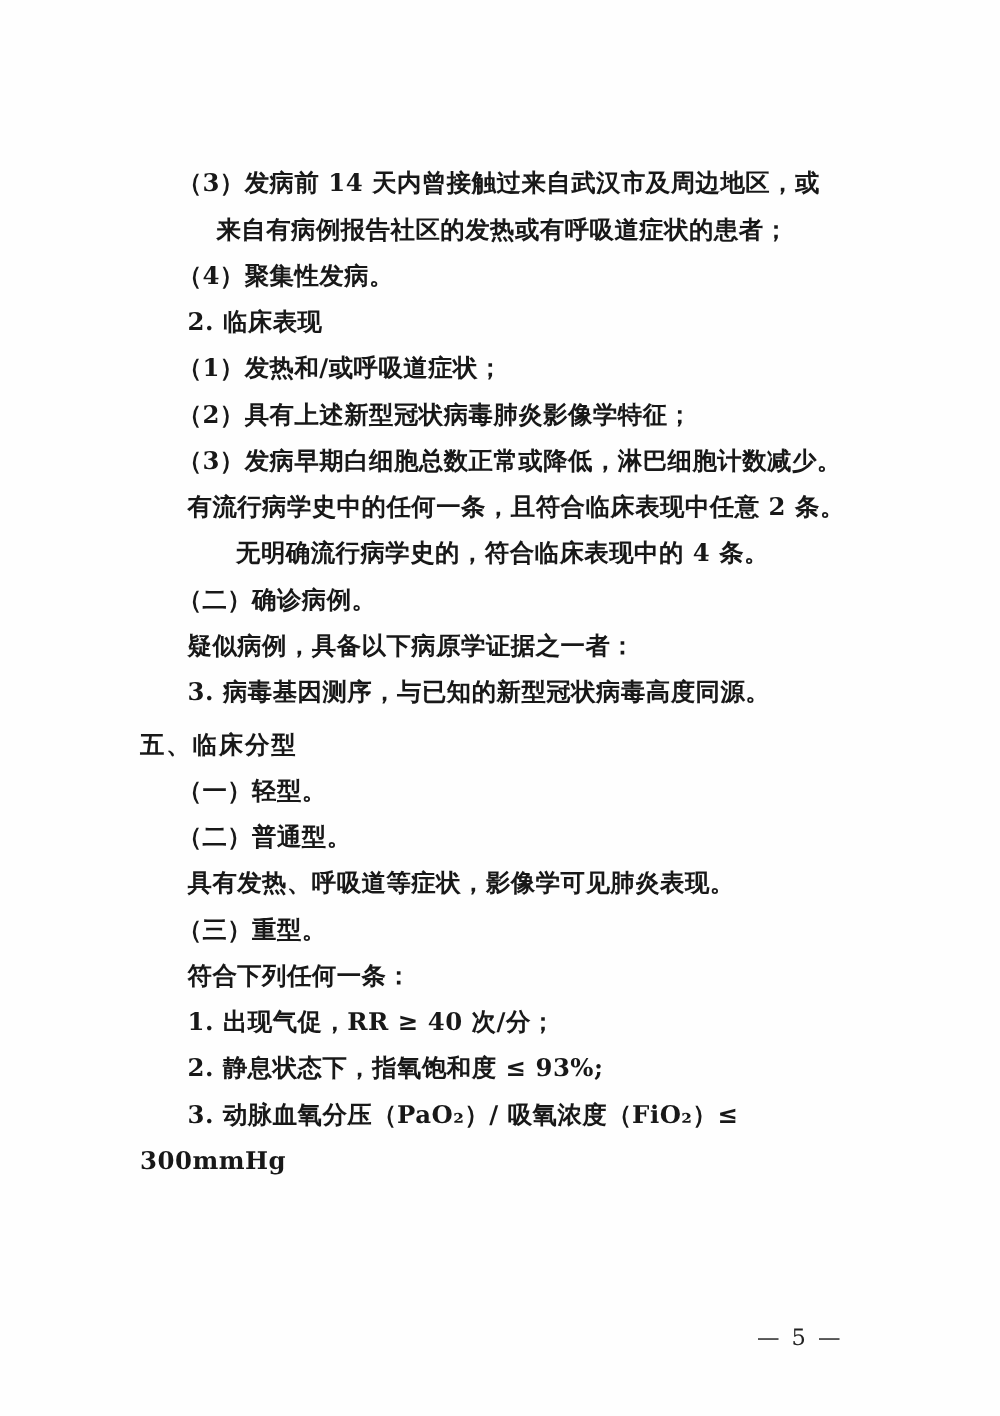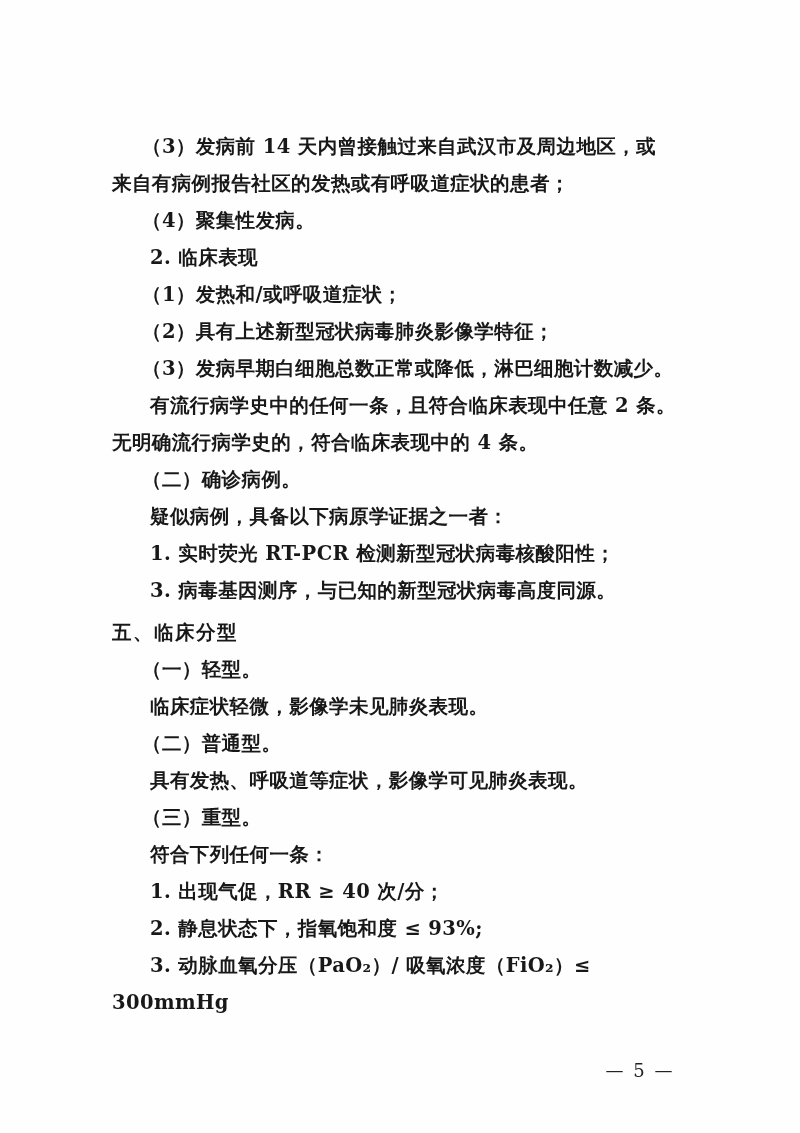--- a/index.html
+++ b/index.html
@@ -38,20 +38,21 @@
     font-weight: bold;
   }
   .indent {
     text-indent: 38px;
   }
   .indent-paren {
     text-indent: 30px;
   }
   .noindent {
     text-indent: 0;
+    text-align: center;
   }
   .heading {
     font-weight: bold;
     text-indent: 0;
     letter-spacing: 1.5px;
     font-size: 19.5px;
     padding-top: 5px;
   }
   .pagenum {
     position: absolute;
@@ -77,25 +78,23 @@
     <div class="line noindent">来自有病例报告社区的发热或有呼吸道症状的患者；</div>
     <div class="line indent-paren">（4）聚集性发病。</div>
     <div class="line indent">2. 临床表现</div>
     <div class="line indent-paren">（1）发热和/或呼吸道症状；</div>
     <div class="line indent-paren">（2）具有上述新型冠状病毒肺炎影像学特征；</div>
     <div class="line indent-paren">（3）发病早期白细胞总数正常或降低，淋巴细胞计数减少。</div>
     <div class="line indent">有流行病学史中的任何一条，且符合临床表现中任意 2 条。</div>
     <div class="line noindent">无明确流行病学史的，符合临床表现中的 4 条。</div>
     <div class="line indent-paren">（二）确诊病例。</div>
     <div class="line indent">疑似病例，具备以下病原学证据之一者：</div>
-    <div class="line indent">1. 实时荧光 RT-PCR 检测新型冠状病毒核酸阳性；</div>
     <div class="line indent">3. 病毒基因测序，与已知的新型冠状病毒高度同源。</div>
     <div class="line heading">五、临床分型</div>
     <div class="line indent-paren">（一）轻型。</div>
-    <div class="line indent">临床症状轻微，影像学未见肺炎表现。</div>
     <div class="line indent-paren">（二）普通型。</div>
     <div class="line indent">具有发热、呼吸道等症状，影像学可见肺炎表现。</div>
     <div class="line indent-paren">（三）重型。</div>
     <div class="line indent">符合下列任何一条：</div>
     <div class="line indent">1. 出现气促，RR ≥ 40 次/分；</div>
     <div class="line indent">2. 静息状态下，指氧饱和度 ≤ 93%;</div>
     <div class="line indent">3. 动脉血氧分压（PaO₂）/ 吸氧浓度（FiO₂）≤ 300mmHg</div>
   </div>
 
   <div class="pagenum">— 5 —</div>

